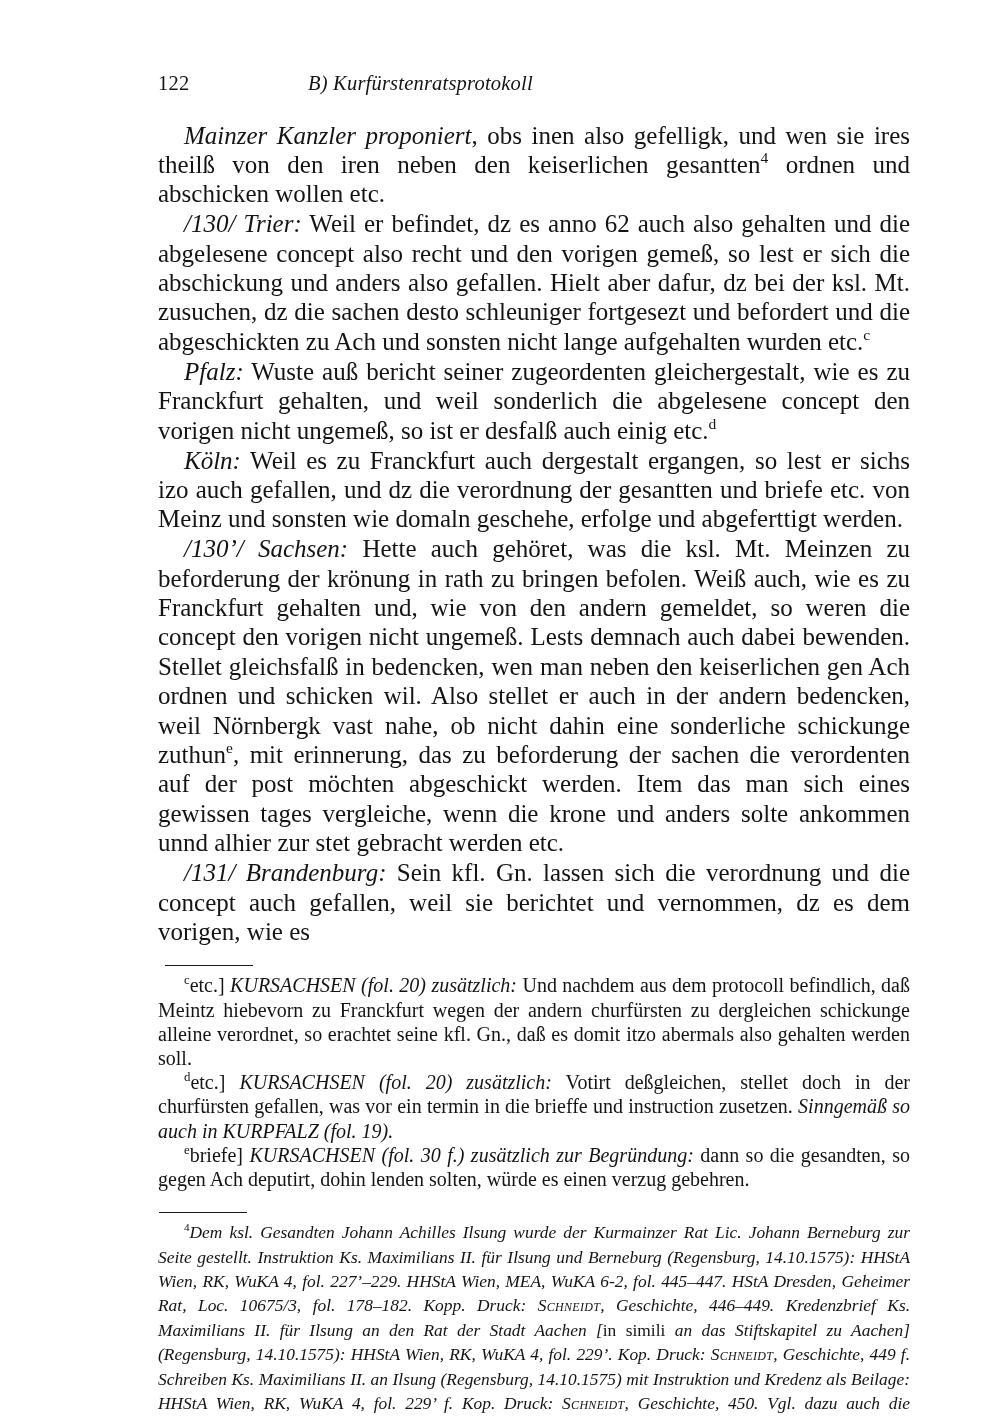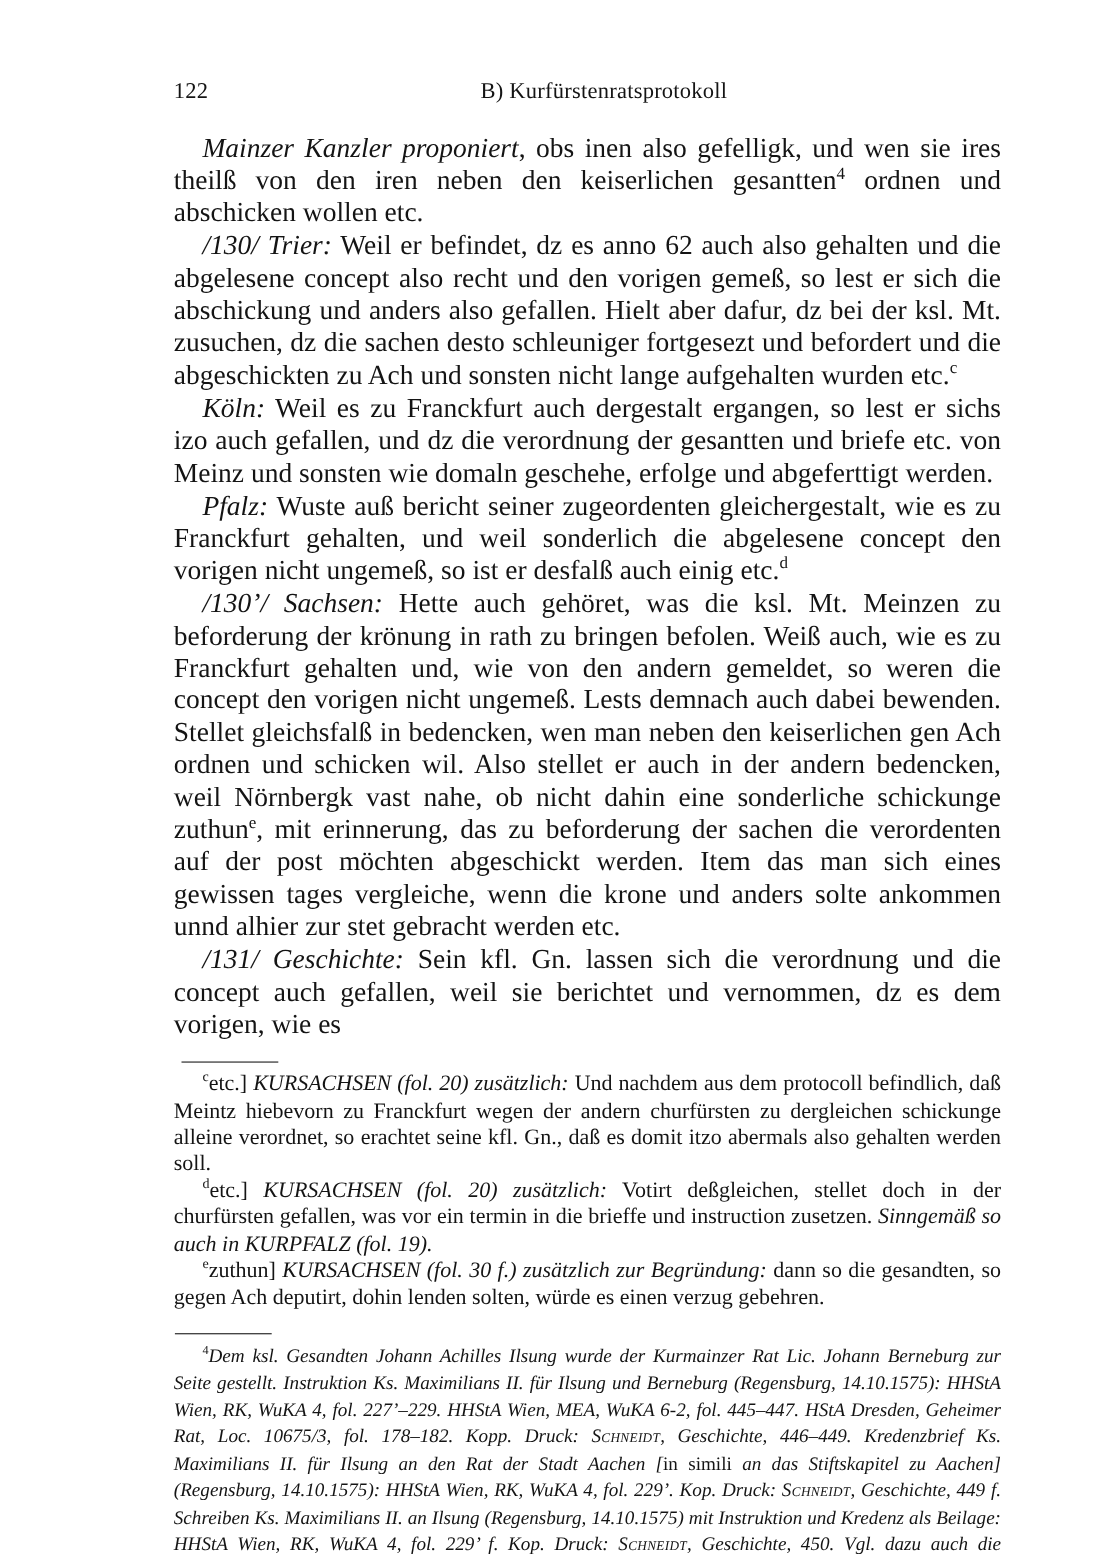--- a/index.html
+++ b/index.html
@@ -37,23 +37,24 @@
     line-height: 1.1;
     margin-bottom: 26px;
     letter-spacing: 0.2px;
   }
   .runhead .folio {
     width: 150px;
     flex: 0 0 150px;
   }
   .runhead .title {
     flex: 1 1 auto;
-    text-align: center;
+    text-align: left;
     padding-right: 120px;
     white-space: nowrap;
+    font-style: italic;
   }
 
   
   .body-par {
     font-size: 25px;
     line-height: 29.4px;
     text-align: justify;
     text-justify: inter-word;
     text-indent: 26px;
     margin: 0 0 0.5px 0;
@@ -125,34 +126,34 @@
 
     <div class="runhead">
       <span class="folio">122</span>
       <span class="title">B) Kurfürstenratsprotokoll</span>
     </div>
 
     <p class="body-par"><span class="lead">Mainzer Kanzler proponiert</span><span>, obs inen also gefelligk, und wen sie ires theilß von den iren neben den keiserlichen gesantten</span><sup class="note">4</sup><span> ordnen und abschicken wollen etc.</span></p>
 
     <p class="body-par"><span class="folio-mark">/130/ </span><span class="lead">Trier:</span><span> Weil er befindet, dz es anno 62 auch also gehalten und die abgelesene concept also recht und den vorigen gemeß, so lest er sich die abschickung und anders also gefallen. Hielt aber dafur, dz bei der ksl. Mt. zusuchen, dz die sachen desto schleuniger fortgesezt und befordert und die abgeschickten zu Ach und sonsten nicht lange aufgehalten wurden etc.</span><sup class="note">c</sup><span></span></p>
 
+    <p class="body-par"><span class="folio-mark"></span><span class="lead">Pfalz:</span><span> Wuste auß bericht seiner zugeordenten gleichergestalt, wie es zu Franckfurt gehalten, und weil sonderlich die abgelesene concept den vorigen nicht ungemeß, so ist er desfalß auch einig etc.</span><sup class="note">d</sup></p>
+
     <p class="body-par"><span class="folio-mark"></span><span class="lead">Köln:</span><span> Weil es zu Franckfurt auch dergestalt ergangen, so lest er sichs izo auch gefallen, und dz die verordnung der gesantten und briefe etc. von Meinz und sonsten wie domaln geschehe, erfolge und abgeferttigt werden.</span></p>
-
-    <p class="body-par"><span class="folio-mark"></span><span class="lead">Pfalz:</span><span> Wuste auß bericht seiner zugeordenten gleichergestalt, wie es zu Franckfurt gehalten, und weil sonderlich die abgelesene concept den vorigen nicht ungemeß, so ist er desfalß auch einig etc.</span><sup class="note">d</sup></p>
 
     <p class="body-par"><span class="folio-mark">/130’/ </span><span class="lead">Sachsen:</span><span> Hette auch gehöret, was die ksl. Mt. Meinzen zu beforderung der krönung in rath zu bringen befolen. Weiß auch, wie es zu Franckfurt gehalten und, wie von den andern gemeldet, so weren die concept den vorigen nicht ungemeß. Lests demnach auch dabei bewenden. Stellet gleichsfalß in bedencken, wen man neben den keiserlichen gen Ach ordnen und schicken wil. Also stellet er auch in der andern bedencken, weil Nörnbergk vast nahe, ob nicht dahin eine sonderliche schickunge zuthun</span><sup class="note">e</sup><span>, mit erinnerung, das zu beforderung der sachen die verordenten auf der post möchten abgeschickt werden. Item das man sich eines gewissen tages vergleiche, wenn die krone und anders solte ankommen unnd alhier zur stet gebracht werden etc.</span></p>
 
-    <p class="body-par"><span class="folio-mark">/131/ </span><span class="lead">Geschichte:</span><span> Sein kfl. Gn. lassen sich die verordnung und die concept auch gefallen, weil sie berichtet und vernommen, dz es dem vorigen, wie es</span></p>
+    <p class="body-par"><span class="folio-mark">/131/ </span><span class="lead">Brandenburg:</span><span> Sein kfl. Gn. lassen sich die verordnung und die concept auch gefallen, weil sie berichtet und vernommen, dz es dem vorigen, wie es</span></p>
 
     <hr class="rule-a">
 
     <p class="app-par"><sup class="marker">c</sup><span>etc.]</span><span class="it"> KURSACHSEN (fol. 20) zusätzlich:</span><span> Und nachdem aus dem protocoll befindlich, daß Meintz hiebevorn zu Franckfurt wegen der andern churfürsten zu dergleichen schickunge alleine verordnet, so erachtet seine kfl. Gn., daß es domit itzo abermals also gehalten werden soll.</span></p>
 
     <p class="app-par"><sup class="marker">d</sup><span>etc.]</span><span class="it"> KURSACHSEN (fol. 20) zusätzlich:</span><span> Votirt deßgleichen, stellet doch in der churfürsten gefallen, was vor ein termin in die brieffe und instruction zusetzen. </span><span class="it">Sinngemäß so auch in KURPFALZ (fol. 19).</span></p>
 
-    <p class="app-par"><sup class="marker">e</sup><span>zuthun]</span><span class="it"> KURSACHSEN (fol. 30 f.) zusätzlich zur Begründung:</span><span> dann so die gesandten, so gegen Ach deputirt, dohin lenden solten, würde es einen verzug gebehren.</span></p>
+    <p class="app-par"><sup class="marker">e</sup><span>briefe]</span><span class="it"> KURSACHSEN (fol. 30 f.) zusätzlich zur Begründung:</span><span> dann so die gesandten, so gegen Ach deputirt, dohin lenden solten, würde es einen verzug gebehren.</span></p>
 
     <hr class="rule-b">
 
     <p class="fn-par"><sup class="marker">4</sup><span id="fn4-body"><span>Dem ksl. Gesandten Johann Achilles Ilsung wurde der Kurmainzer Rat Lic. Johann Berneburg zur Seite gestellt. Instruktion Ks. Maximilians II. für Ilsung und Berneburg (Regensburg, 14.10.1575): HHStA Wien, RK, WuKA 4, fol. 227’–229. HHStA Wien, MEA, WuKA 6-2, fol. 445–447. HStA Dresden, Geheimer Rat, Loc. 10675/3, fol. 178–182. Kopp. Druck: </span><span class="sc">Schneidt</span><span>, Geschichte, 446–449. Kredenzbrief Ks. Maximilians II. für Ilsung an den Rat der Stadt Aachen [</span><span class="rm">in simili </span><span>an das Stiftskapitel zu Aachen] (Regensburg, 14.10.1575): HHStA Wien, RK, WuKA 4, fol. 229’. Kop. Druck: </span><span class="sc">Schneidt</span><span>, Geschichte, 449 f. Schreiben Ks. Maximilians II. an Ilsung (Regensburg, 14.10.1575) mit Instruktion und Kredenz als Beilage: HHStA Wien, RK, WuKA 4, fol. 229’ f. Kop. Druck: </span><span class="sc">Schneidt</span><span>, Geschichte, 450. Vgl. dazu auch die Passbriefe Ks. Maximilians II. für die Überbringer der Aachener Reichskleinodien (Regensburg, 14.10.1575): HHStA Wien, RK, WuKA 4, fol. 232 f. Kop. Druck: </span><span class="sc">Schneidt</span><span>, Geschichte, 454 f.</span></span></p>
 
   </div>
 </div>
 
 </body></html>

